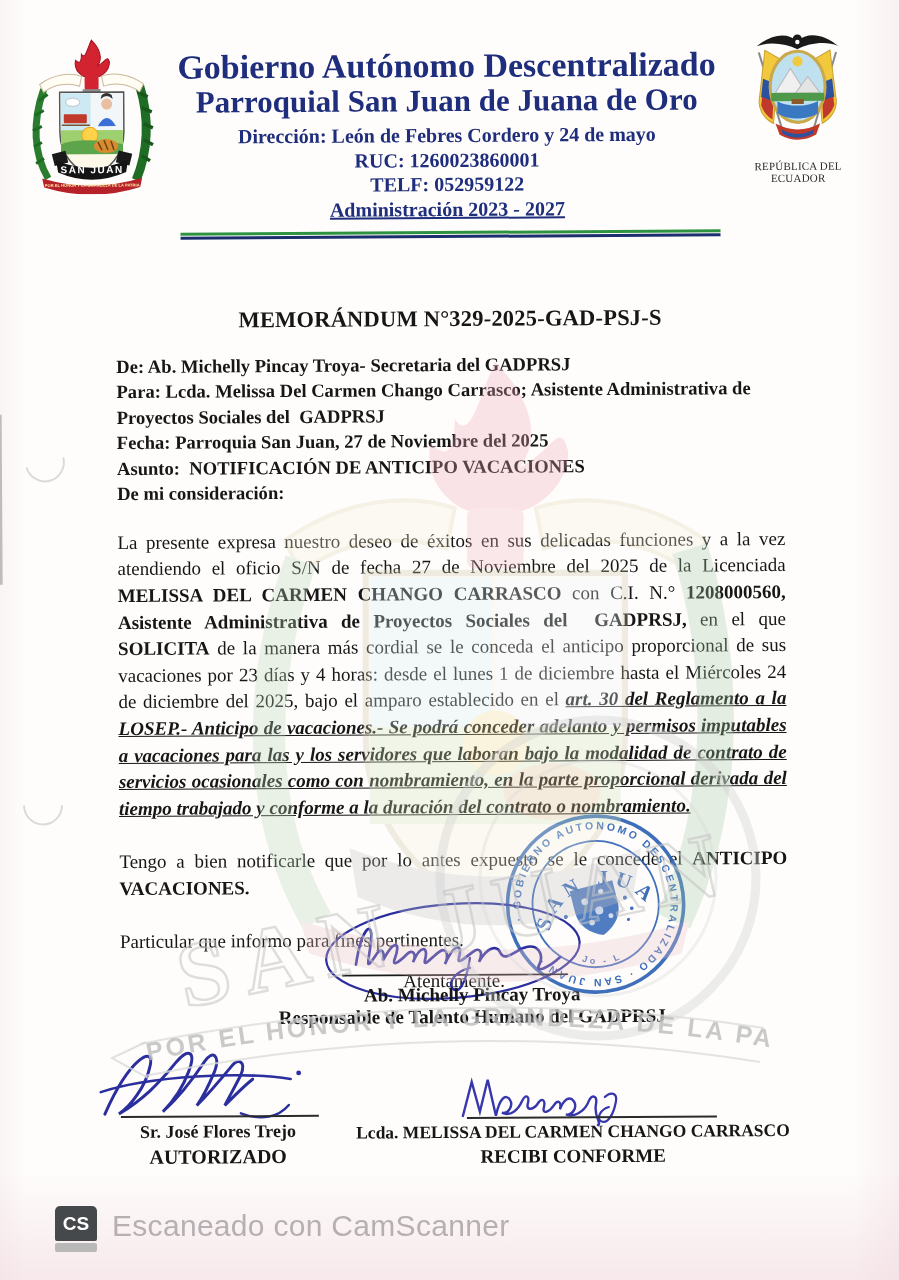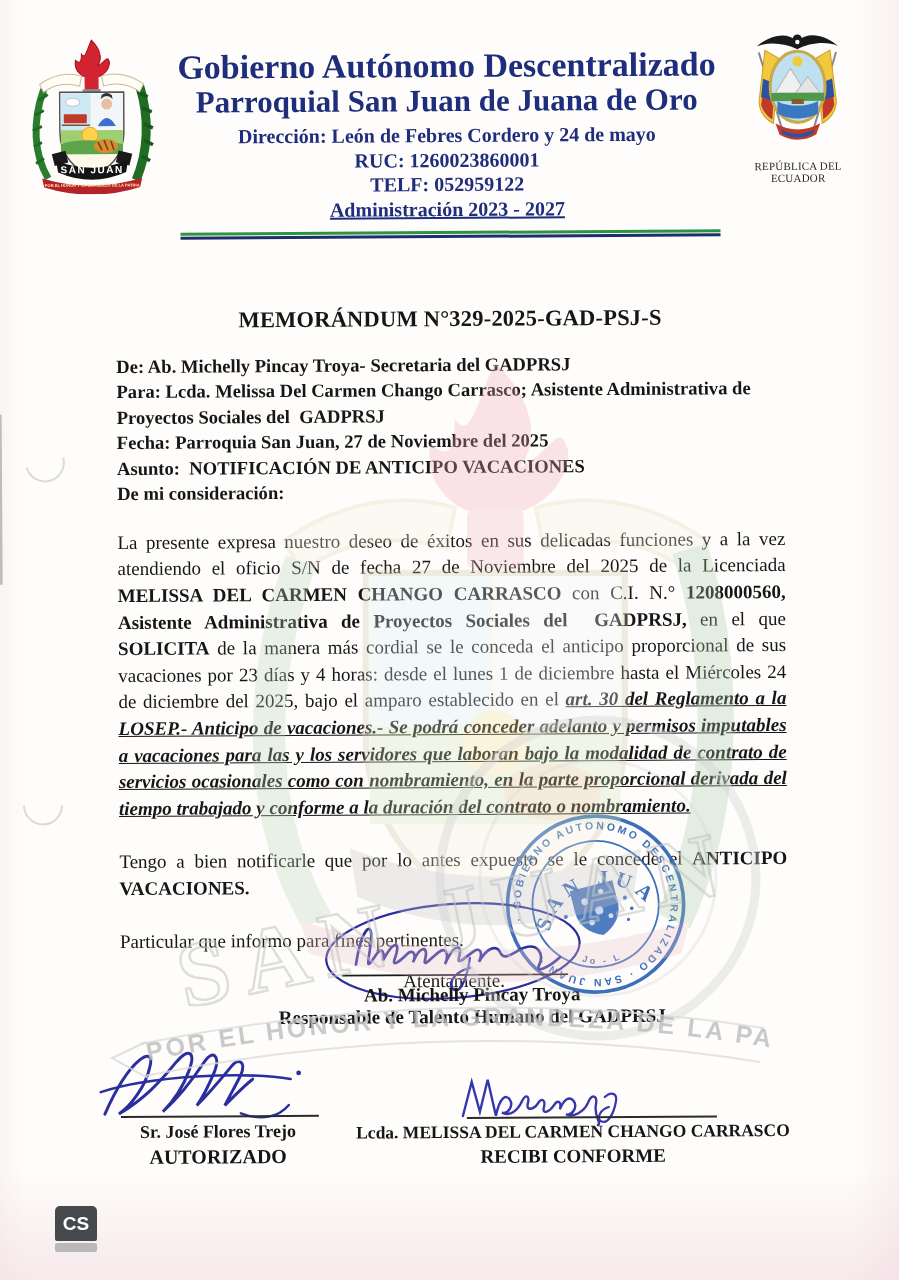--- a/index.html
+++ b/index.html
@@ -266,17 +266,18 @@
 
     <div class="hole hole1"></div>
     <div class="hole hole2"></div>
     <div class="edge-sliver"></div>
   </div>
 
   <div class="cs-badge">
     <div class="cs-top">CS</div>
     <div class="cs-bar"></div>
   </div>
+  <div class="cs-text">Escaneado con CamScanner</div>
 
   <div class="tint-bottom"></div>
   <div class="tint-right"></div>
   <div class="tint-left"></div>
 </div>
 
 </body></html>

